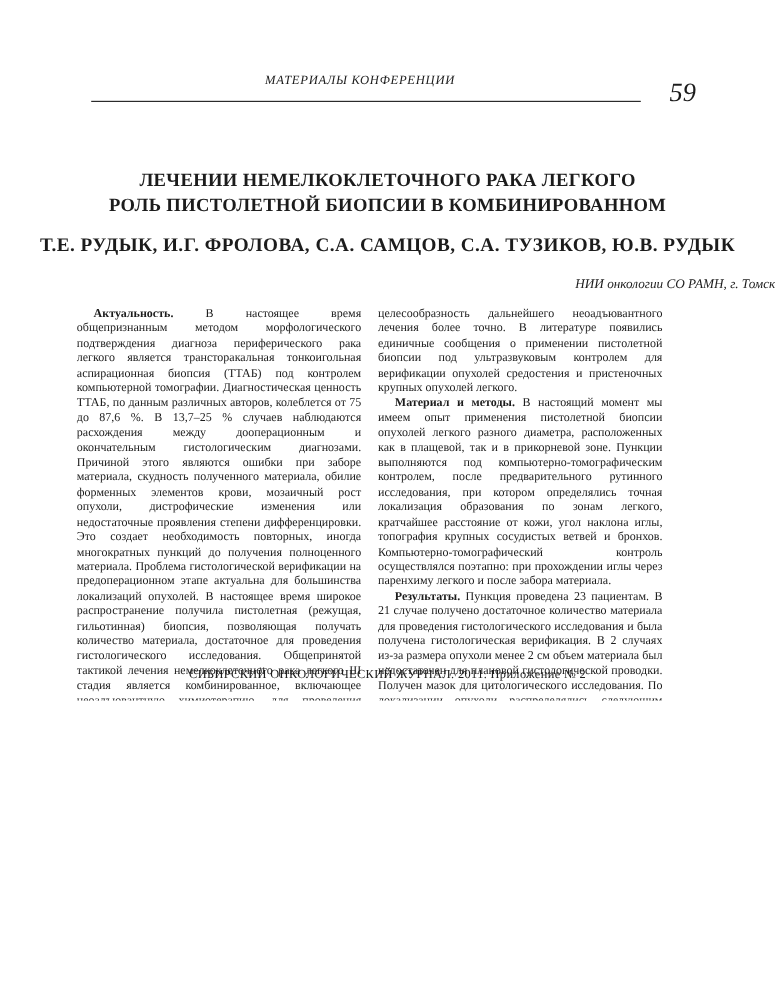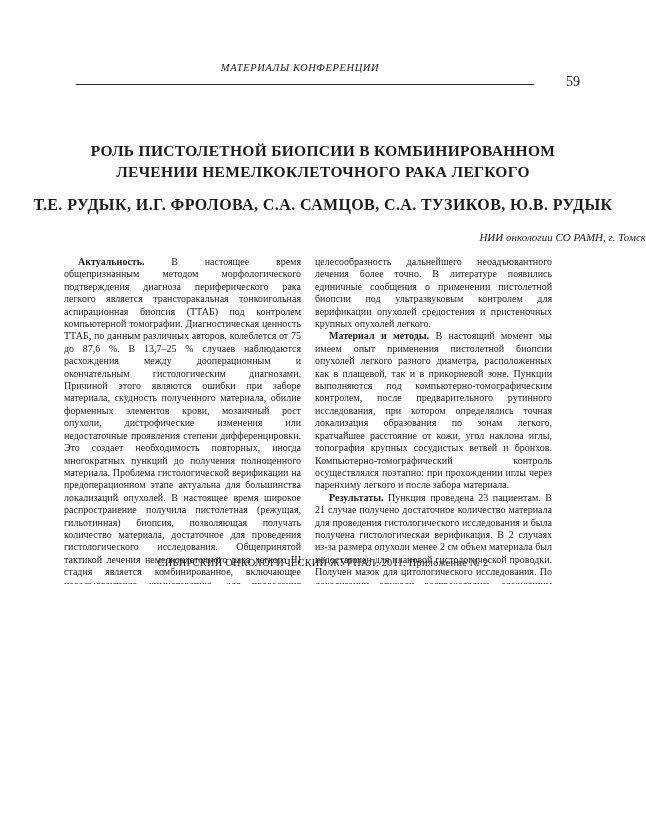--- a/index.html
+++ b/index.html
@@ -30,21 +30,22 @@
   }
   .rh-rule {
     height: 1px;
     background: #2b2b2b;
     margin: 11px 48px 0 12px;
   }
   .rh-page {
     position: absolute;
     right: 2px;
     bottom: -5px;
-    font-size: 14px;
+    font-style: italic;
+    font-size: 22px;
   }
 
   
   .article-title {
     margin: 55px 40px 0 40px;
     text-align: center;
     font-weight: bold;
     font-size: 15.5px;
     line-height: 21px;
     letter-spacing: 0.3px;
@@ -97,22 +98,22 @@
 
 <div class="page">
 
   <div class="running-header">
     <div class="rh-title">МАТЕРИАЛЫ КОНФЕРЕНЦИИ</div>
     <div class="rh-rule"></div>
     <div class="rh-page">59</div>
   </div>
 
   <div class="article-title">
+    <div>ЛЕЧЕНИИ НЕМЕЛКОКЛЕТОЧНОГО РАКА ЛЕГКОГО</div>
     <div>РОЛЬ ПИСТОЛЕТНОЙ БИОПСИИ В КОМБИНИРОВАННОМ</div>
-    <div>ЛЕЧЕНИИ НЕМЕЛКОКЛЕТОЧНОГО РАКА ЛЕГКОГО</div>
   </div>
 
   <div class="authors">Т.Е. РУДЫК, И.Г. ФРОЛОВА, С.А. САМЦОВ, С.А. ТУЗИКОВ, Ю.В. РУДЫК</div>
 
   <div class="affiliation">НИИ онкологии СО РАМН, г. Томск</div>
 
   <div class="body-text">
     <p>
       <span class="lead">Актуальность.</span><span> В настоящее время общепризнанным методом морфологического подтверждения диагноза периферического рака легкого является трансторакальная тонкоигольная аспирационная биопсия (ТТАБ) под контролем компьютерной томографии. Диагностическая ценность ТТАБ, по данным различных авторов, колеблется от 75 до 87,6 %. В 13,7–25 % случаев наблюдаются расхождения между дооперационным и окончательным гистологическим диагнозами. Причиной этого являются ошибки при заборе материала, скудность полученного материала, обилие форменных элементов крови, мозаичный рост опухоли, дистрофические изменения или недостаточные проявления степени дифференцировки. Это создает необходимость повторных, иногда многократных пункций до получения полноценного материала. Проблема гистологической верификации на предоперационном этапе актуальна для большинства локализаций опухолей. В настоящее время широкое распространение получила пистолетная (режущая, гильотинная) биопсия, позволяющая получать количество материала, достаточное для проведения гистологического исследования. Общепринятой тактикой лечения немелкоклеточного рака легкого III стадия является комбинированное, включающее неоадъювантную химиотерапию, для проведения которой требуется знание гистологической принадлежности опухоли. Кроме того, проводимые программы по лечению немелкоклеточного рака легкого требуют оценки эффективности лекарственной терапии. В случаях, когда рентгенологически трудно оценить динамику процесса после проведенной терапии и необходимо решить вопрос о дальнейшей тактике, изучение лекарственного патоморфоза позволило бы оценить эффективность и целесообразность дальнейшего неоадъювантного лечения более точно. В литературе появились единичные сообщения о применении пистолетной биопсии под ультразвуковым контролем для верификации опухолей средостения и пристеночных крупных опухолей легкого.</span>
     </p>

